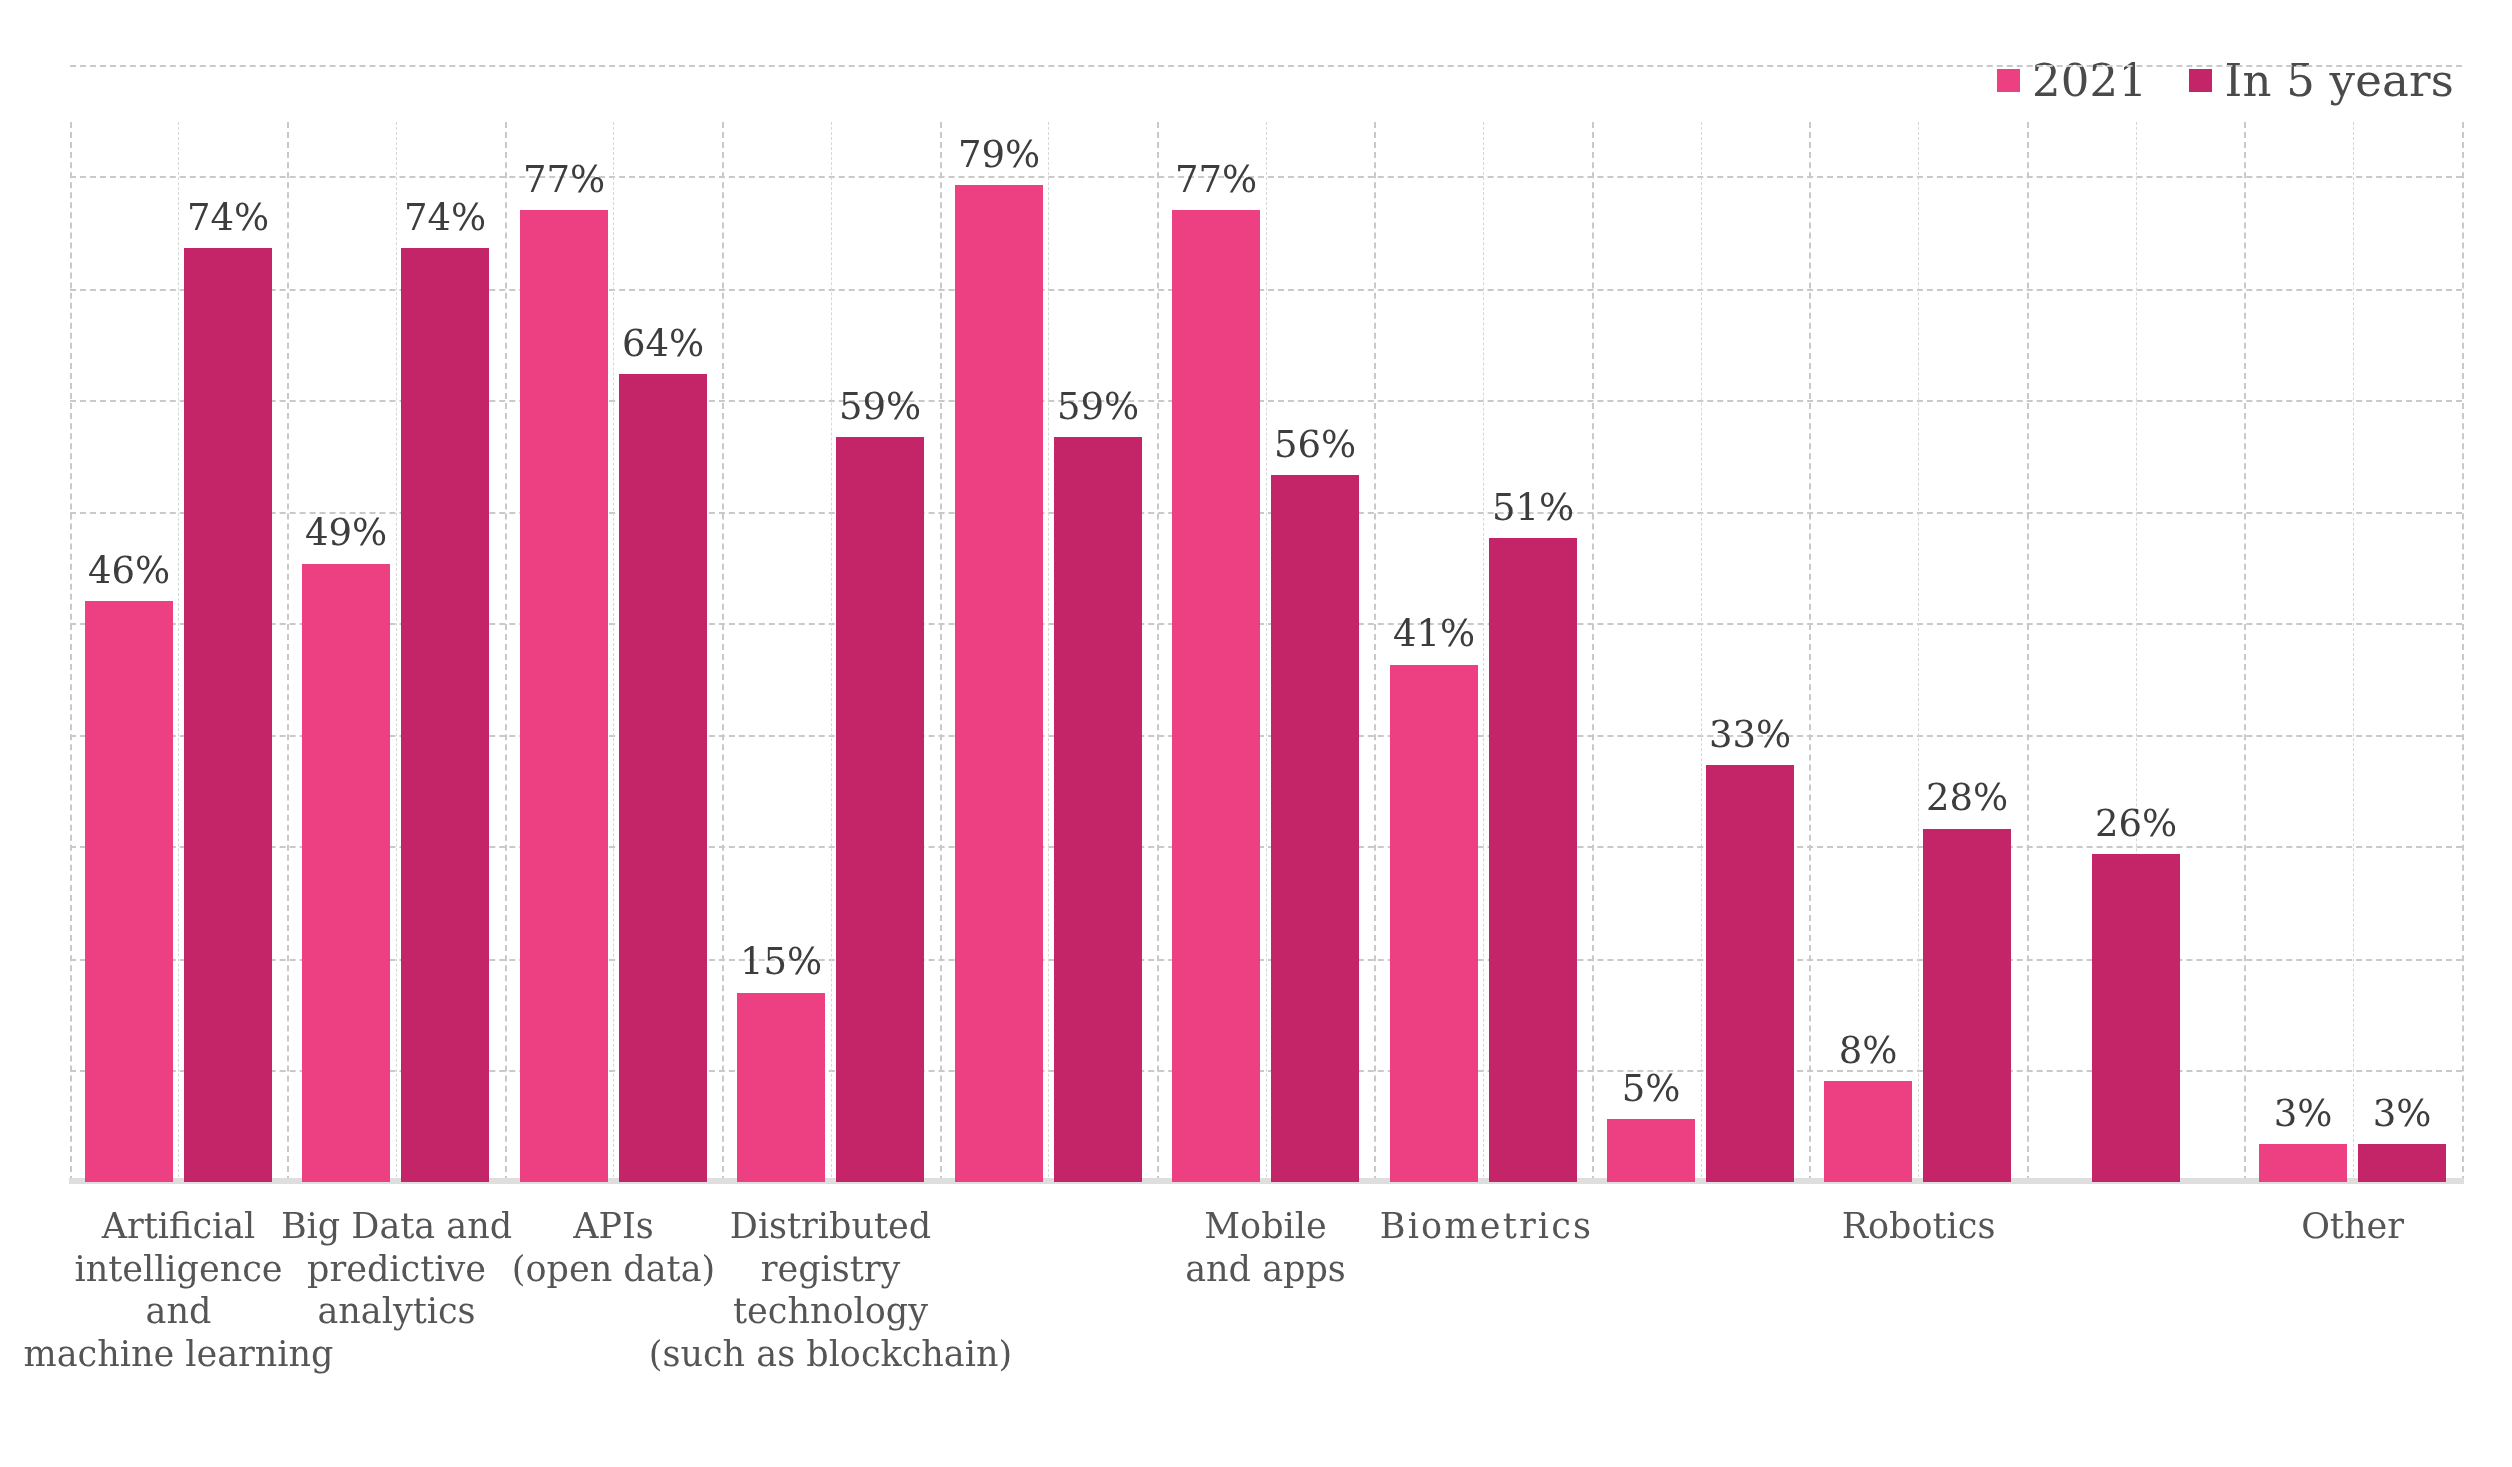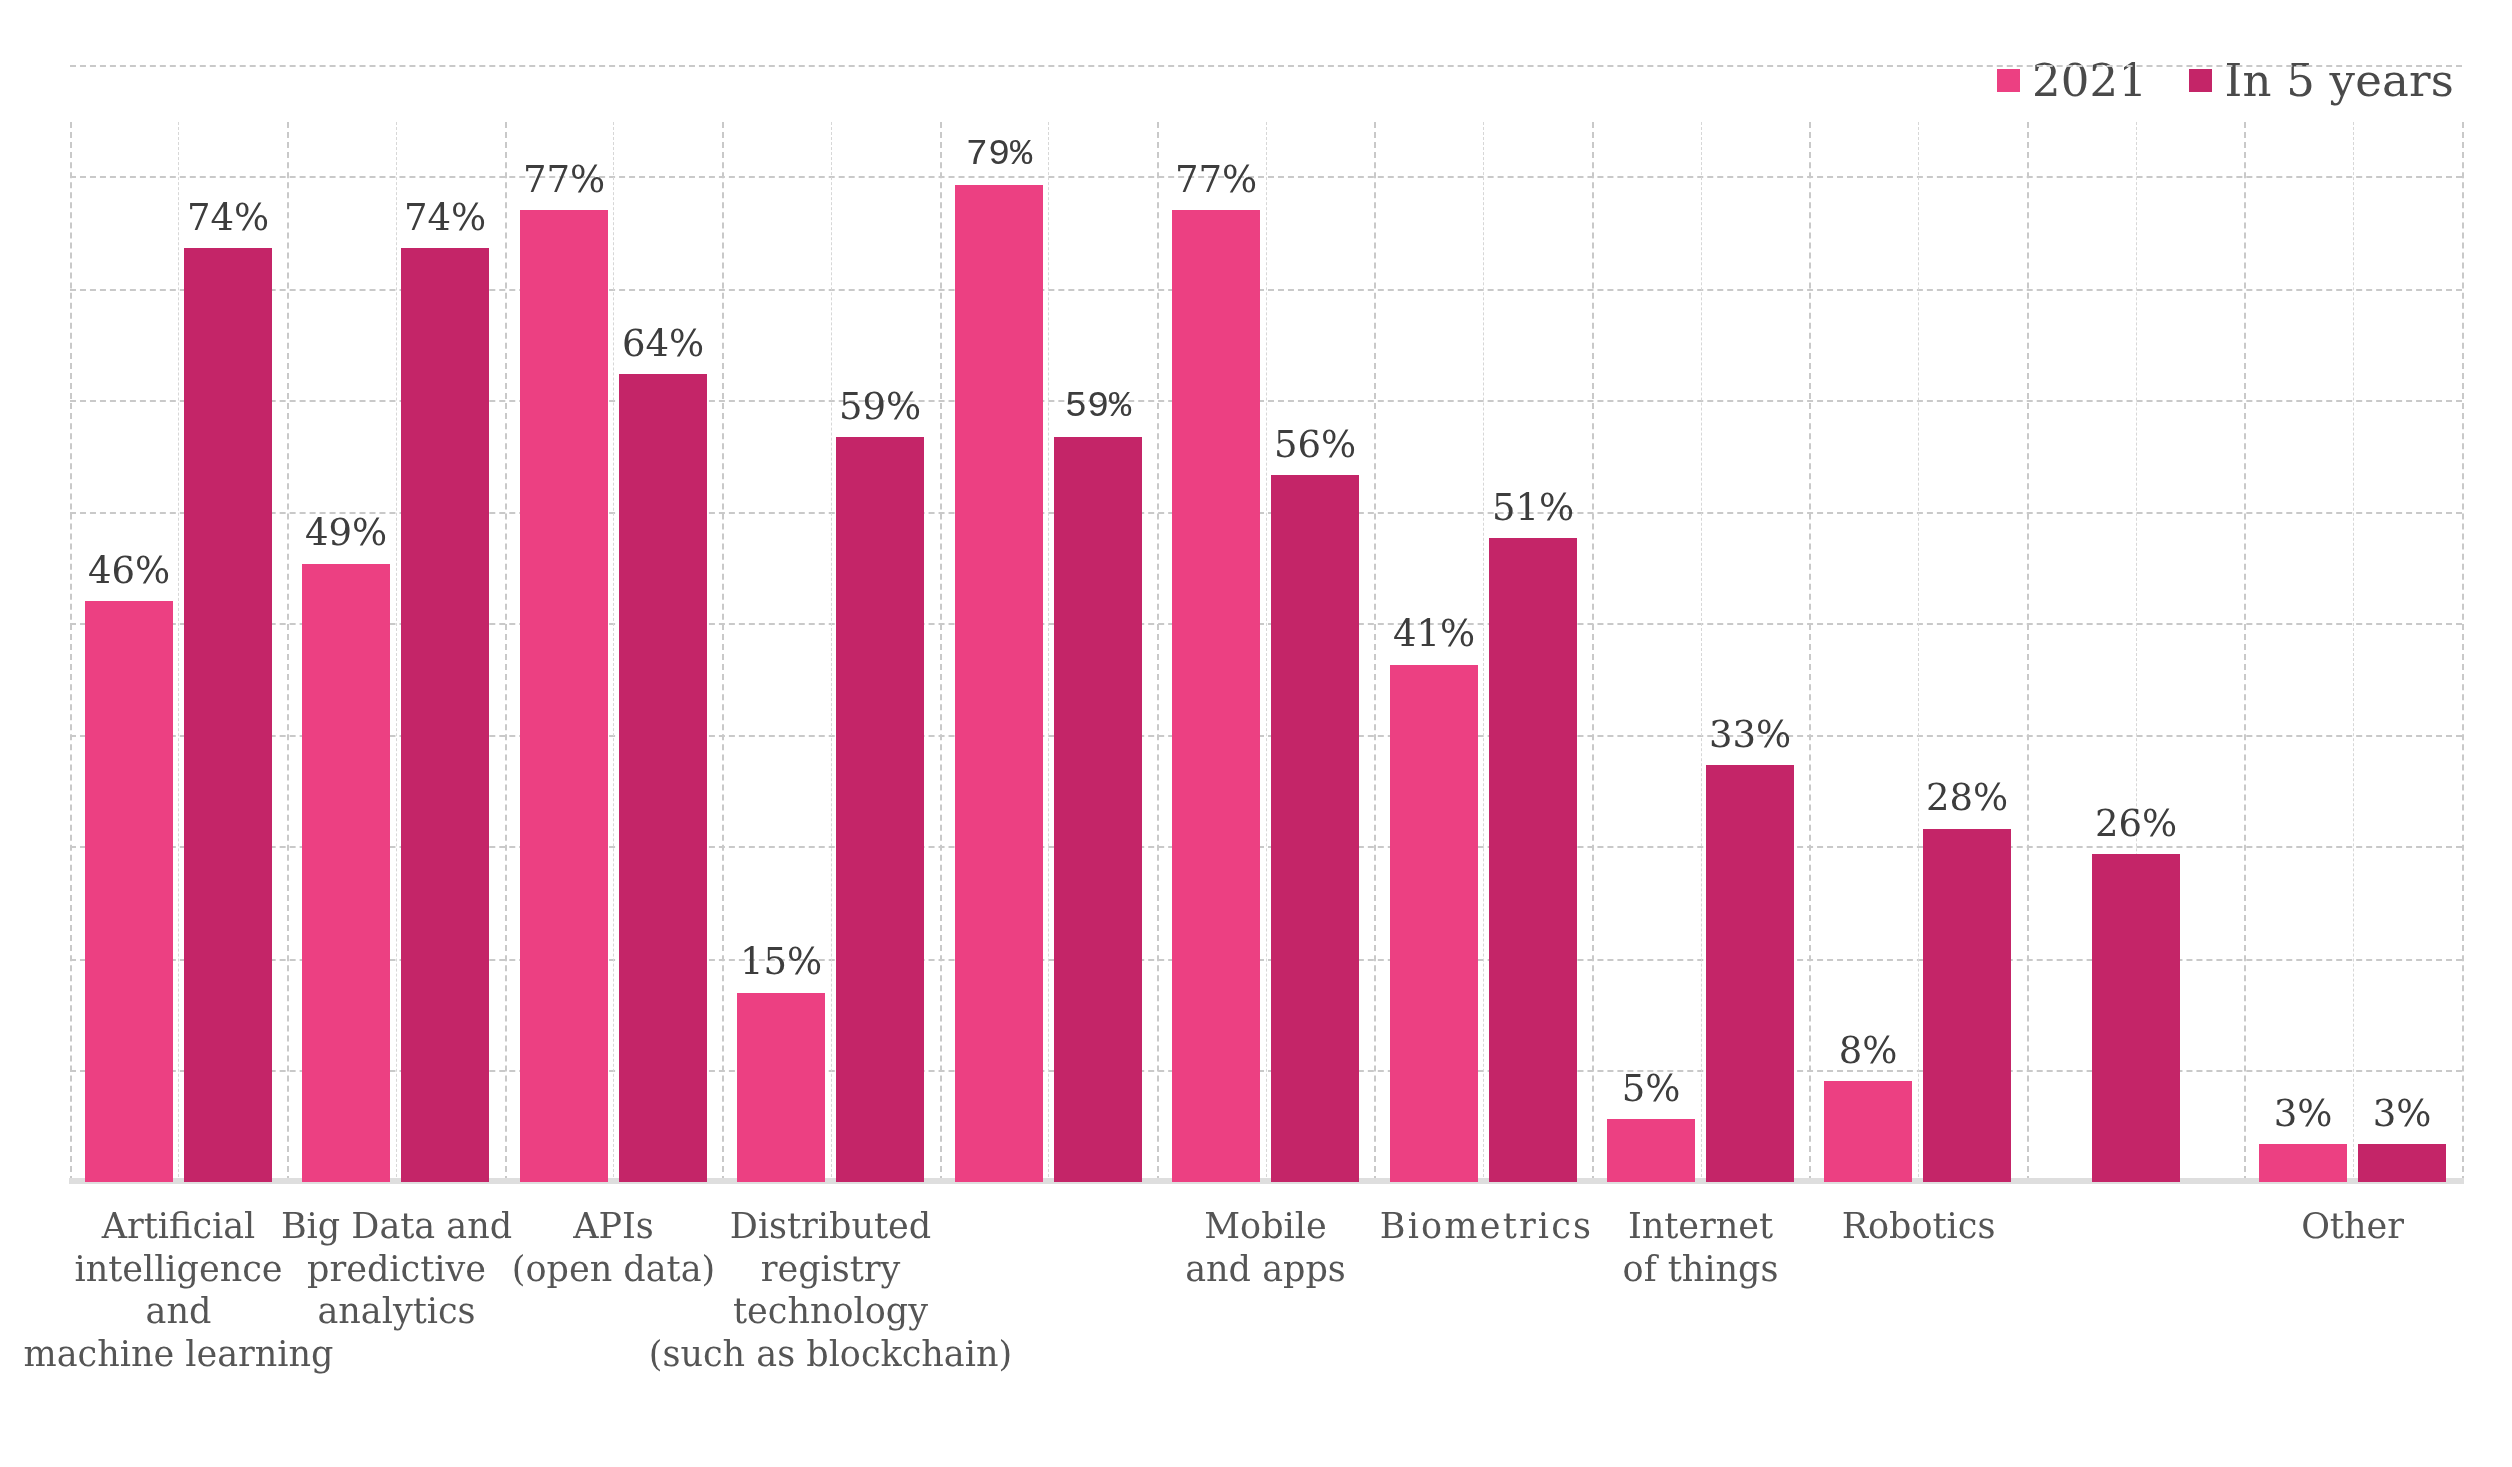--- a/index.html
+++ b/index.html
@@ -206,21 +206,21 @@
         <div class="bar-label" style="left: 59px; bottom: 984px;">77%</div>
         <div class="bar" style="left: 114px; width: 88px; height: 808px; background: rgb(196, 37, 104);"></div>
         <div class="bar-label" style="left: 158px; bottom: 820px;">64%</div>
       </div>
       <div class="group" style="left: 652px; width: 217px;">
         <div class="bar" style="left: 15.4px; width: 88px; height: 189px; background: rgb(236, 64, 130);"></div>
         <div class="bar-label" style="left: 59px; bottom: 202px;">15%</div>
         <div class="bar" style="left: 114px; width: 88px; height: 745px; background: rgb(196, 37, 104);"></div>
         <div class="bar-label" style="left: 158px; bottom: 757px;">59%</div>
       </div>
-      <div class="group" style="left: 870px; width: 217px; font-family: Liberation Mono, monospace;">
+      <div class="group" style="left: 870px; width: 217px;">
         <div class="bar" style="left: 15.4px; width: 88px; height: 997px; background: rgb(236, 64, 130);"></div>
         <div class="bar-label" style="left: 59px; bottom: 1009px;">79%</div>
         <div class="bar" style="left: 114px; width: 88px; height: 745px; background: rgb(196, 37, 104);"></div>
         <div class="bar-label" style="left: 158px; bottom: 757px;">59%</div>
       </div>
       <div class="group" style="left: 1087px; width: 217px;">
         <div class="bar" style="left: 15.4px; width: 88px; height: 972px; background: rgb(236, 64, 130);"></div>
         <div class="bar-label" style="left: 59px; bottom: 984px;">77%</div>
         <div class="bar" style="left: 114px; width: 88px; height: 707px; background: rgb(196, 37, 104);"></div>
         <div class="bar-label" style="left: 158px; bottom: 719px;">56%</div>
@@ -265,20 +265,18 @@
 analytics</div>
       <div class="xlabel" style="left: 337px; width: 413px;">APIs
 (open data)</div>
       <div class="xlabel" style="left: 554px; width: 413px;">Distributed
 registry
 technology
 (such as blockchain)</div>
       <div class="xlabel" style="left: 989px; width: 413px;">Mobile
 and apps</div>
       <div class="xlabel tracked" style="left: 1210px; width: 413px;">Biometrics</div>
-      <div class="xlabel" style="left: 1424px; width: 413px;">Internet
-of things</div>
       <div class="xlabel" style="left: 1642px; width: 413px;">Robotics</div>
       <div class="xlabel" style="left: 2076px; width: 413px;">Other</div>
     </div>
 
 </div>
 
 
 </body></html>

